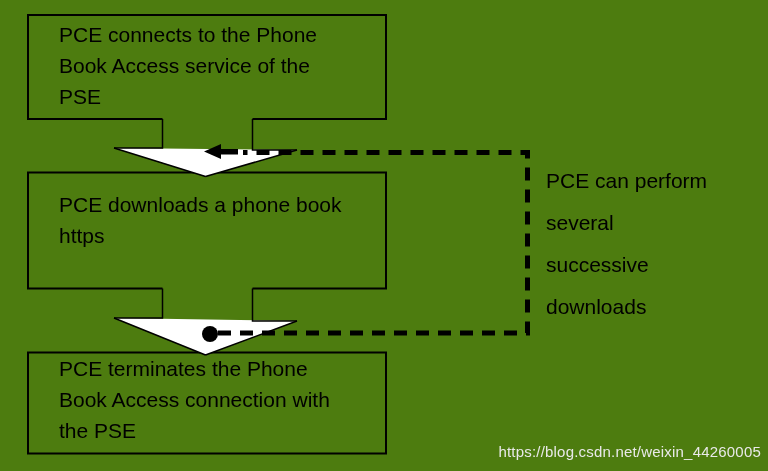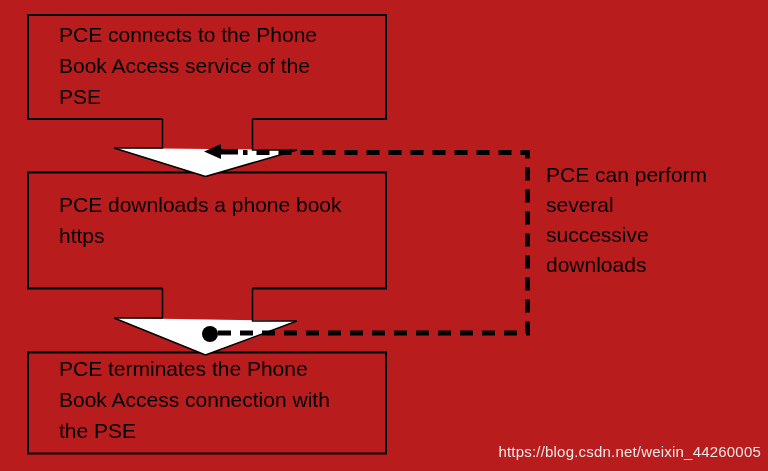--- a/index.html
+++ b/index.html
@@ -1,20 +1,20 @@
 <!DOCTYPE html>
 <html><head>
 <meta charset="utf-8">
 <style>
   html, body { margin: 0; padding: 0; background: #ffffff; }
   .stage {
     position: relative;
     width: 768px;
     height: 471px;
-    background: #b91c1c;
+    background: #4d7c0f;
     overflow: hidden;
     font-family: "Liberation Sans", sans-serif;
     color: #000000;
   }
   .stage svg {
     position: absolute;
     left: 0; top: 0;
   }
   .box-label {
     position: absolute;
@@ -24,21 +24,21 @@
     color: #000000;
   }
   .label-connect   { left: 59px;  top: 19px;  }
   .label-download  { left: 59px;  top: 189px; }
   .label-terminate { left: 59px;  top: 353px; }
   .loop-label {
     position: absolute;
     left: 546px; top: 160px;
     white-space: pre-line;
     font-size: 21px;
-    line-height: 30px;
+    line-height: 42px;
     color: #000000;
   }
   .watermark {
     position: absolute;
     right: 7px; top: 444px;
     font-size: 15px;
     line-height: 16px;
     color: #e9e9e9;
     letter-spacing: 0.2px;
   }

